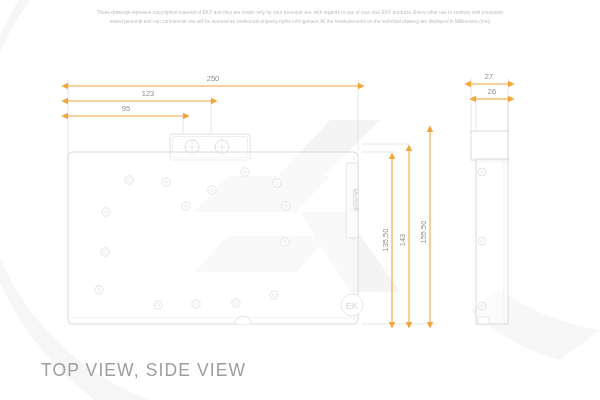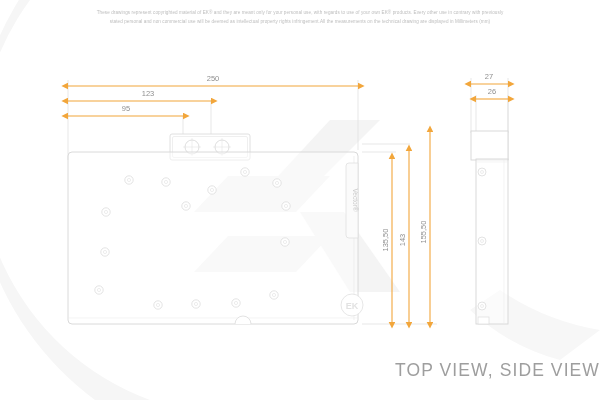--- a/index.html
+++ b/index.html
@@ -46,21 +46,21 @@
     z-index: 2;
   }
 
   
   #caption {
     position: absolute;
     left: 0;
     right: 0;
     top: 360px;
     z-index: 3;
-    text-align: right;
+    text-align: left;
     font-size: 17.5px;
     letter-spacing: 1.1px;
     color: #9e9e9e;
     font-weight: 400;
     margin-left: 41px;
   }
 </style>
 </head>
 <body>
 

